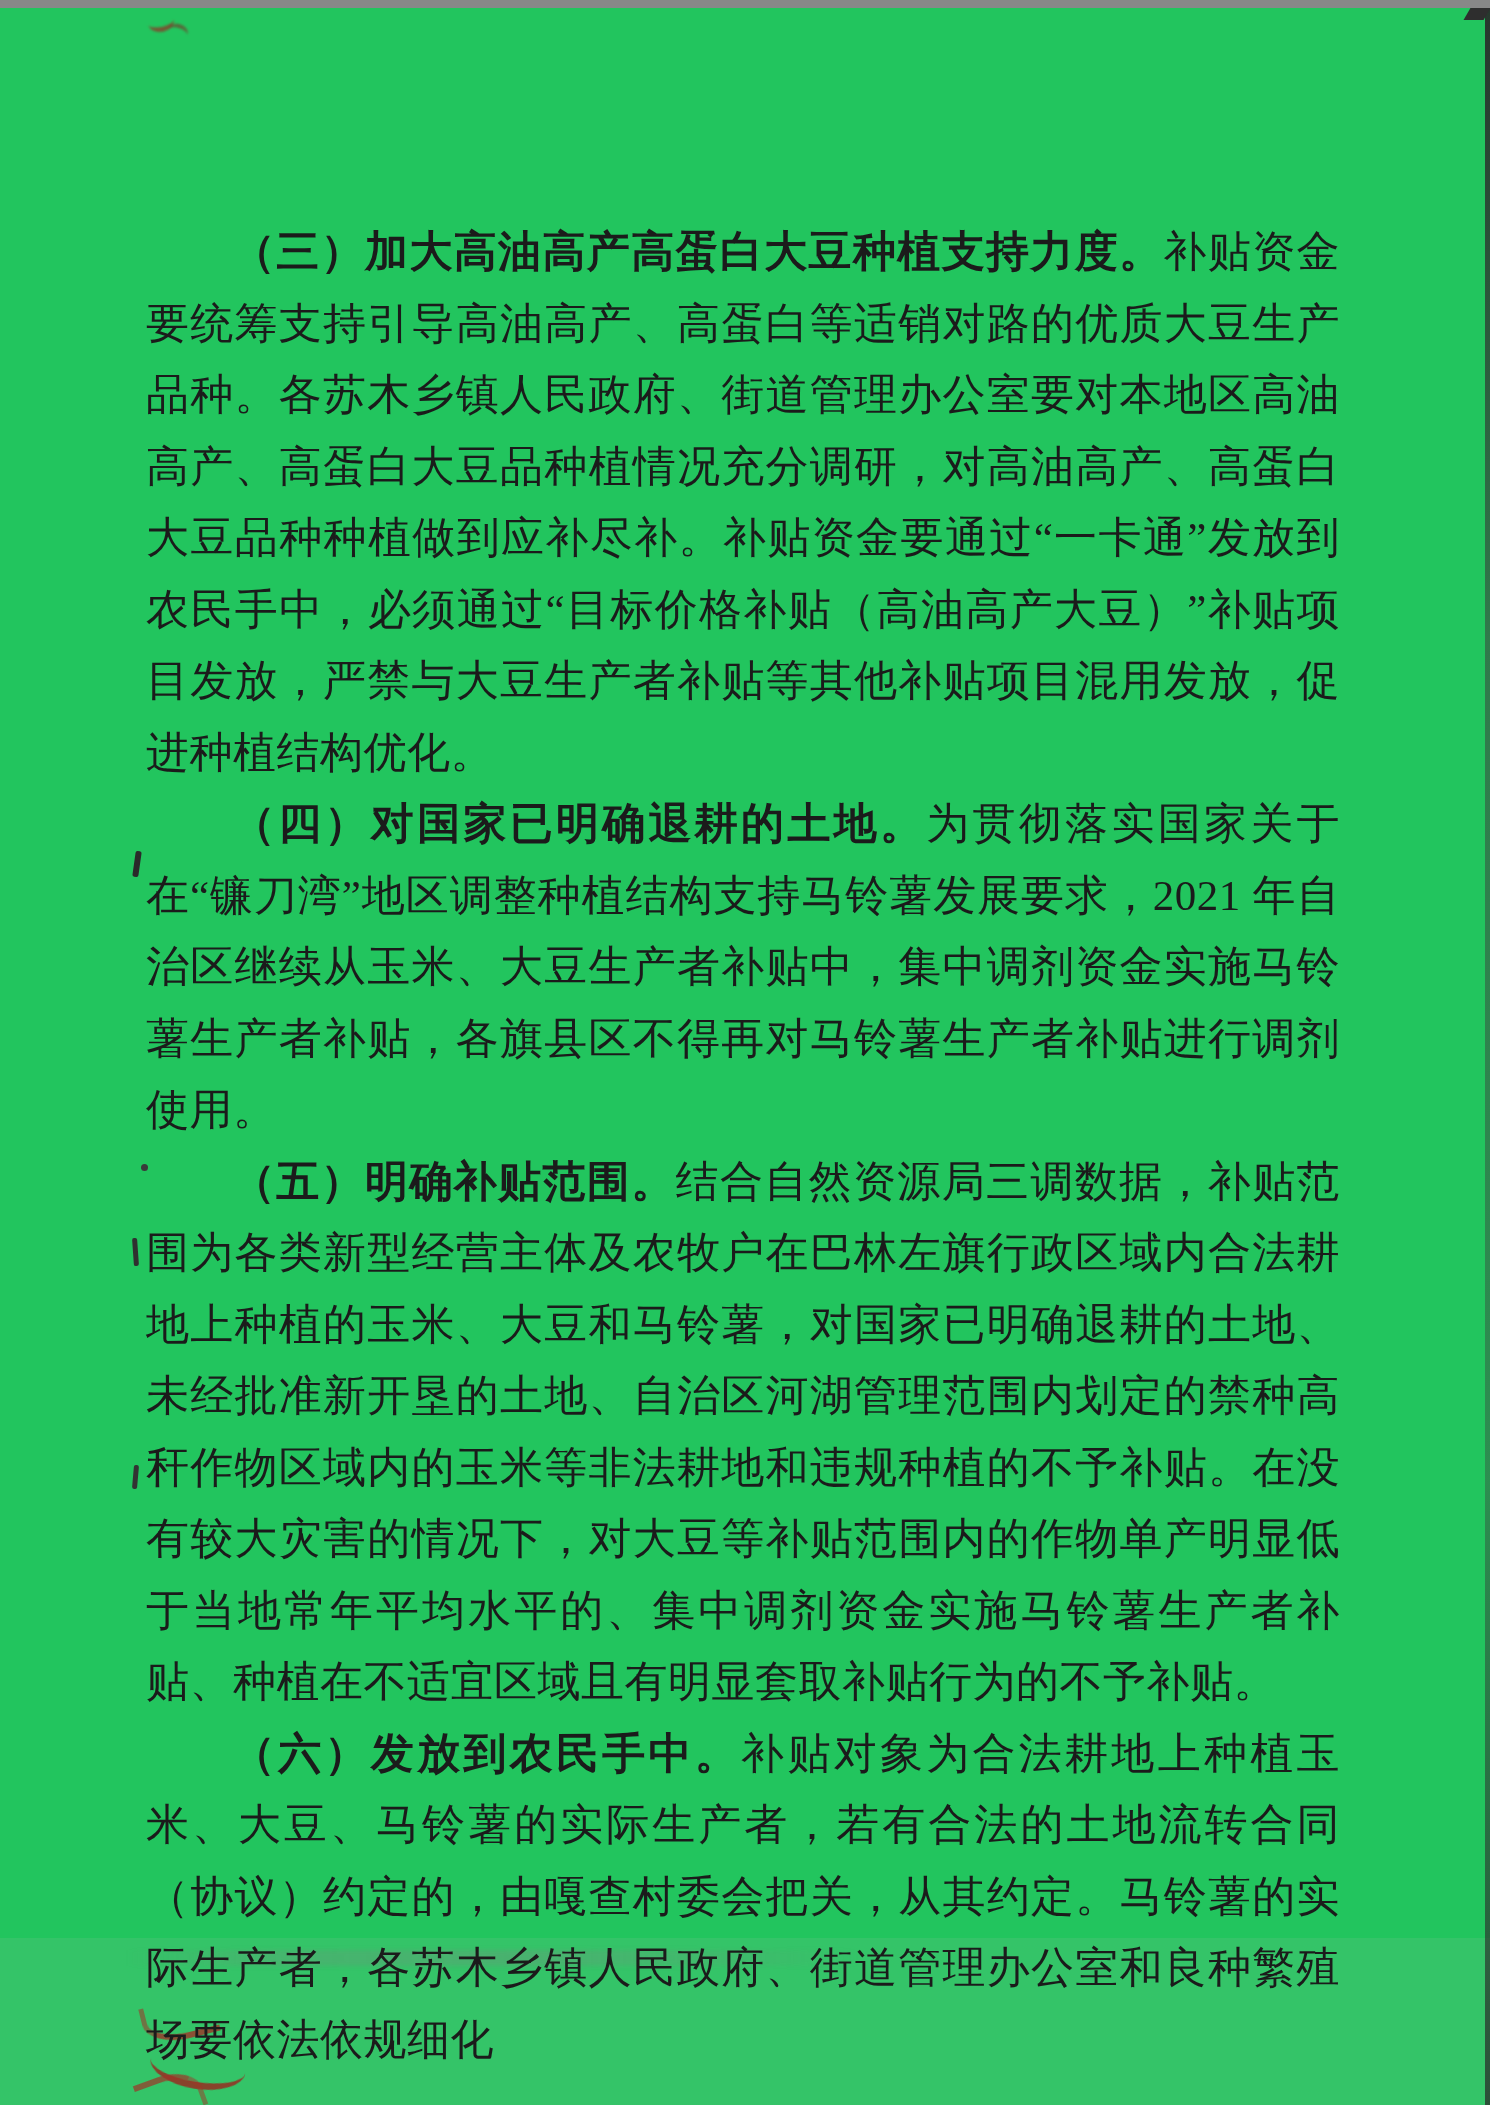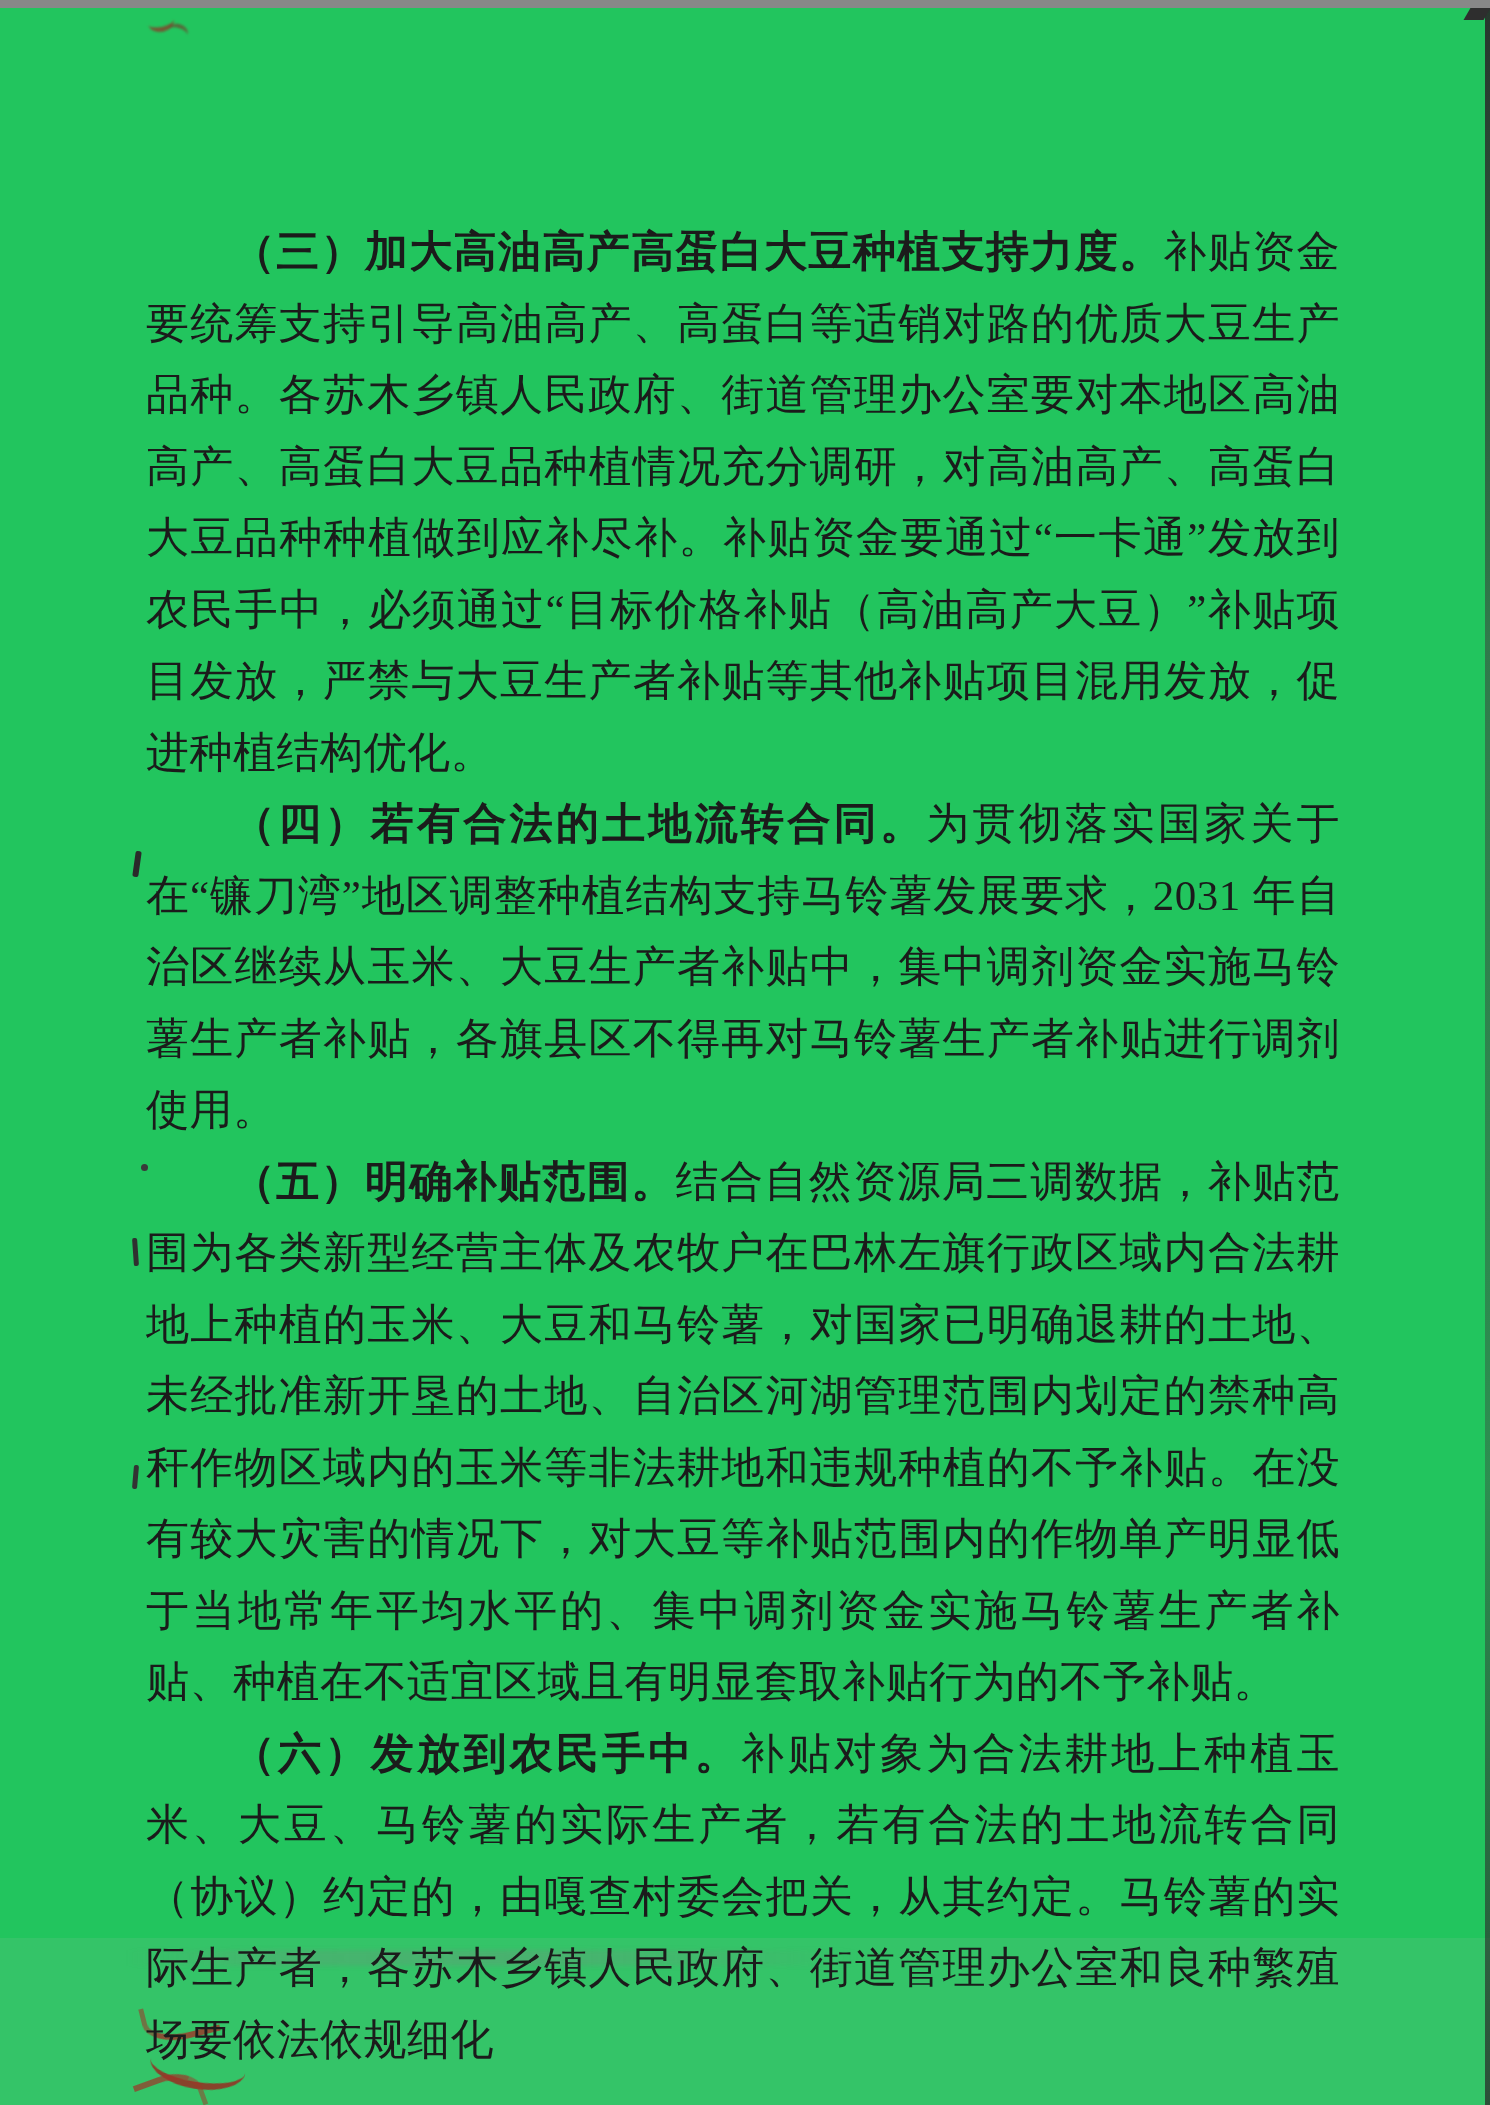--- a/index.html
+++ b/index.html
@@ -147,20 +147,20 @@
   <div class="artifact scribble-1"></div>
   <div class="artifact scribble-2"></div>
   <div class="artifact scribble-3"></div>
   <div class="artifact right-edge"></div>
   <div class="artifact corner-top-right"></div>
   <div class="artifact bottom-edge"></div>
 
   <div class="text-block">
     <p class="para"><span class="lead">（三）加大高油高产高蛋白大豆种植支持力度。</span><span>补贴资金要统筹支持引导高油高产、高蛋白等适销对路的优质大豆生产品种。各苏木乡镇人民政府、街道管理办公室要对本地区高油高产、高蛋白大豆品种植情况充分调研，对高油高产、高蛋白大豆品种种植做到应补尽补。补贴资金要通过“一卡通”发放到农民手中，必须通过“目标价格补贴（高油高产大豆）”补贴项目发放，严禁与大豆生产者补贴等其他补贴项目混用发放，促进种植结构优化。</span></p>
 
-    <p class="para"><span class="lead">（四）若有合法的土地流转合同。</span><span>为贯彻落实国家关于在“镰刀湾”地区调整种植结构支持马铃薯发展要求，2031 年自治区继续从玉米、大豆生产者补贴中，集中调剂资金实施马铃薯生产者补贴，各旗县区不得再对马铃薯生产者补贴进行调剂使用。</span></p>
+    <p class="para"><span class="lead">（四）对国家已明确退耕的土地。</span><span>为贯彻落实国家关于在“镰刀湾”地区调整种植结构支持马铃薯发展要求，2021 年自治区继续从玉米、大豆生产者补贴中，集中调剂资金实施马铃薯生产者补贴，各旗县区不得再对马铃薯生产者补贴进行调剂使用。</span></p>
 
     <p class="para"><span class="lead">（五）明确补贴范围。</span><span>结合自然资源局三调数据，补贴范围为各类新型经营主体及农牧户在巴林左旗行政区域内合法耕地上种植的玉米、大豆和马铃薯，对国家已明确退耕的土地、未经批准新开垦的土地、自治区河湖管理范围内划定的禁种高秆作物区域内的玉米等非法耕地和违规种植的不予补贴。在没有较大灾害的情况下，对大豆等补贴范围内的作物单产明显低于当地常年平均水平的、集中调剂资金实施马铃薯生产者补贴、种植在不适宜区域且有明显套取补贴行为的不予补贴。</span></p>
 
     <p class="para"><span class="lead">（六）发放到农民手中。</span><span>补贴对象为合法耕地上种植玉米、大豆、马铃薯的实际生产者，若有合法的土地流转合同（协议）约定的，由嘎查村委会把关，从其约定。马铃薯的实际生产者，各苏木乡镇人民政府、街道管理办公室和良种繁殖场要依法依规细化</span></p>
   </div>
 
 </div>
 
 </body></html>

